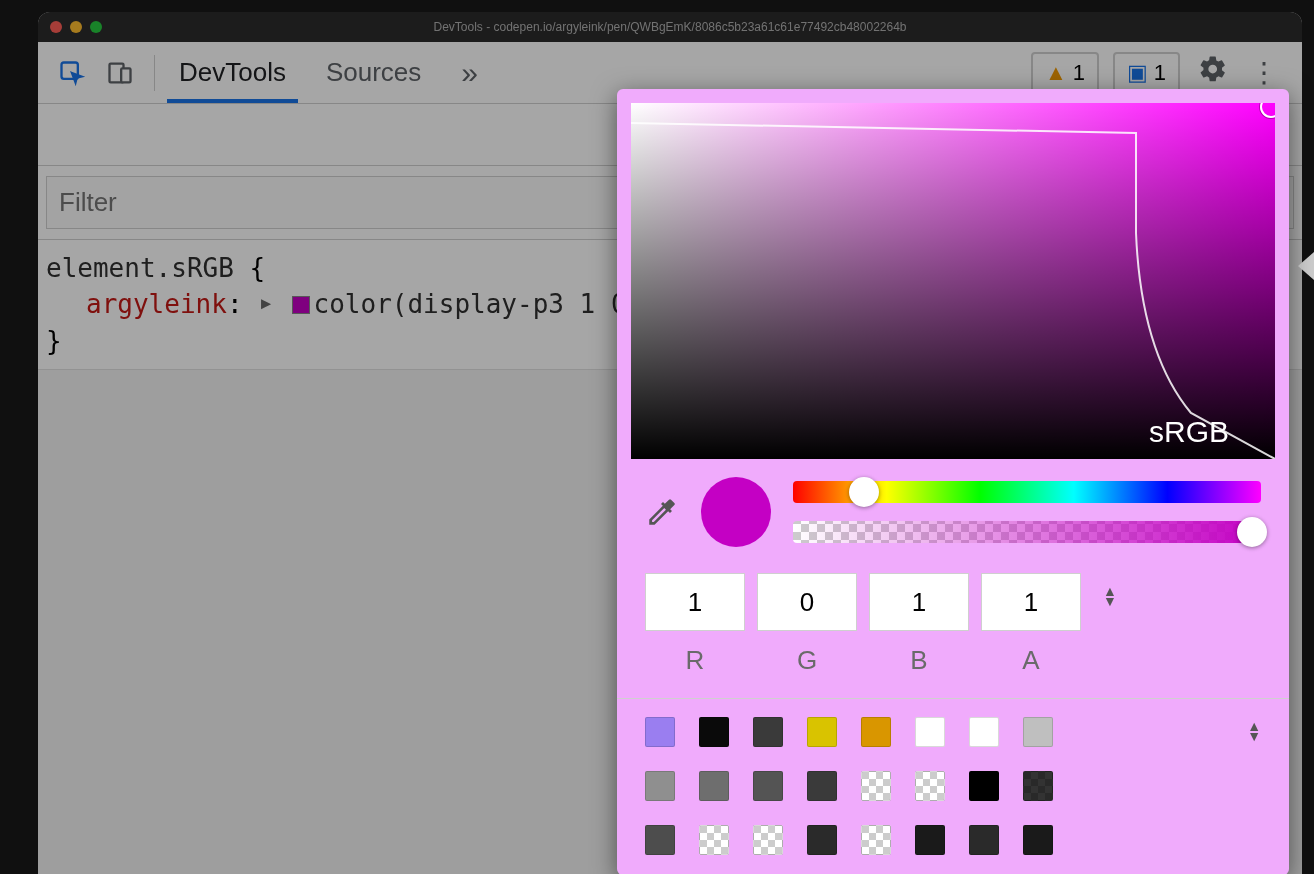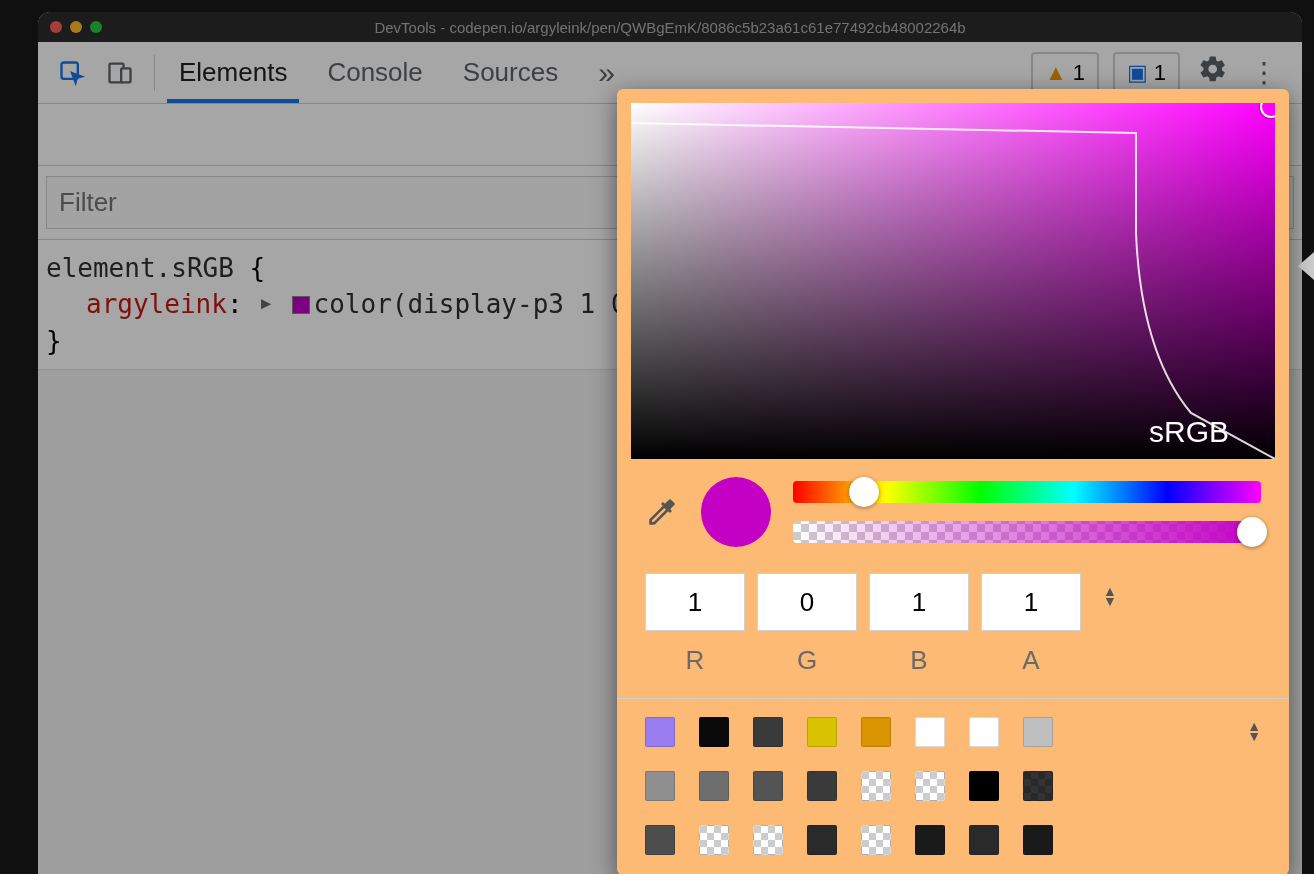--- a/index.html
+++ b/index.html
@@ -29,21 +29,21 @@
     .traffic-lights { display: flex; gap: 8px; }
     .traffic-light { width: 12px; height: 12px; border-radius: 50%; }
     .tl-red { background: #ff5f56; }
     .tl-yellow { background: #ffbd2e; }
     .tl-green { background: #27c93f; }
     .window-title {
       position: absolute;
       left: 0; right: 0;
       text-align: center;
       color: #b0b0b0;
-      font-size: 15px;
+      font-size: 12px;
       font-weight: 500;
       pointer-events: none;
     }
     .toolbar {
       height: 62px;
       background: #fff;
       border-bottom: 1px solid #d0d0d0;
       display: flex;
       align-items: center;
       padding: 0 20px;
@@ -127,21 +127,21 @@
       position: absolute; inset: 0;
       background: rgba(0,0,0,0.35);
       pointer-events: none;
     }
 
     
     .picker {
       position: absolute;
       top: 89px; left: 617px;
       width: 672px;
-      background: #fdba74;
+      background: #f0abfc;
       border-radius: 6px;
       box-shadow: 0 6px 24px rgba(0,0,0,.5);
       z-index: 10;
     }
     .spectrum-wrap {
       padding: 14px 14px 0 14px;
     }
     .spectrum {
       position: relative;
       width: 644px;
@@ -260,22 +260,21 @@
       </div>
       <div class="device-icon">
         <svg width="30" height="30" viewBox="0 0 24 24" fill="none" stroke-width="2">
           <rect x="3" y="4" width="12" height="16" rx="1"></rect>
           <rect x="13" y="8" width="8" height="12" rx="1" fill="#fff"></rect>
         </svg>
       </div>
       <div class="divider"></div>
     </div>
     <div class="tabs">
-      <div class="tab active">Elements</div>
-      <div class="tab">Console</div>
+      <div class="tab active">DevTools</div>
       <div class="tab">Sources</div>
       <div class="more-tabs">»</div>
     </div>
     <div class="toolbar-right">
       <div class="badge">
         <span class="warn-triangle">▲</span>
         <span>1</span>
       </div>
       <div class="badge">
         <span class="info-square">▣</span>

